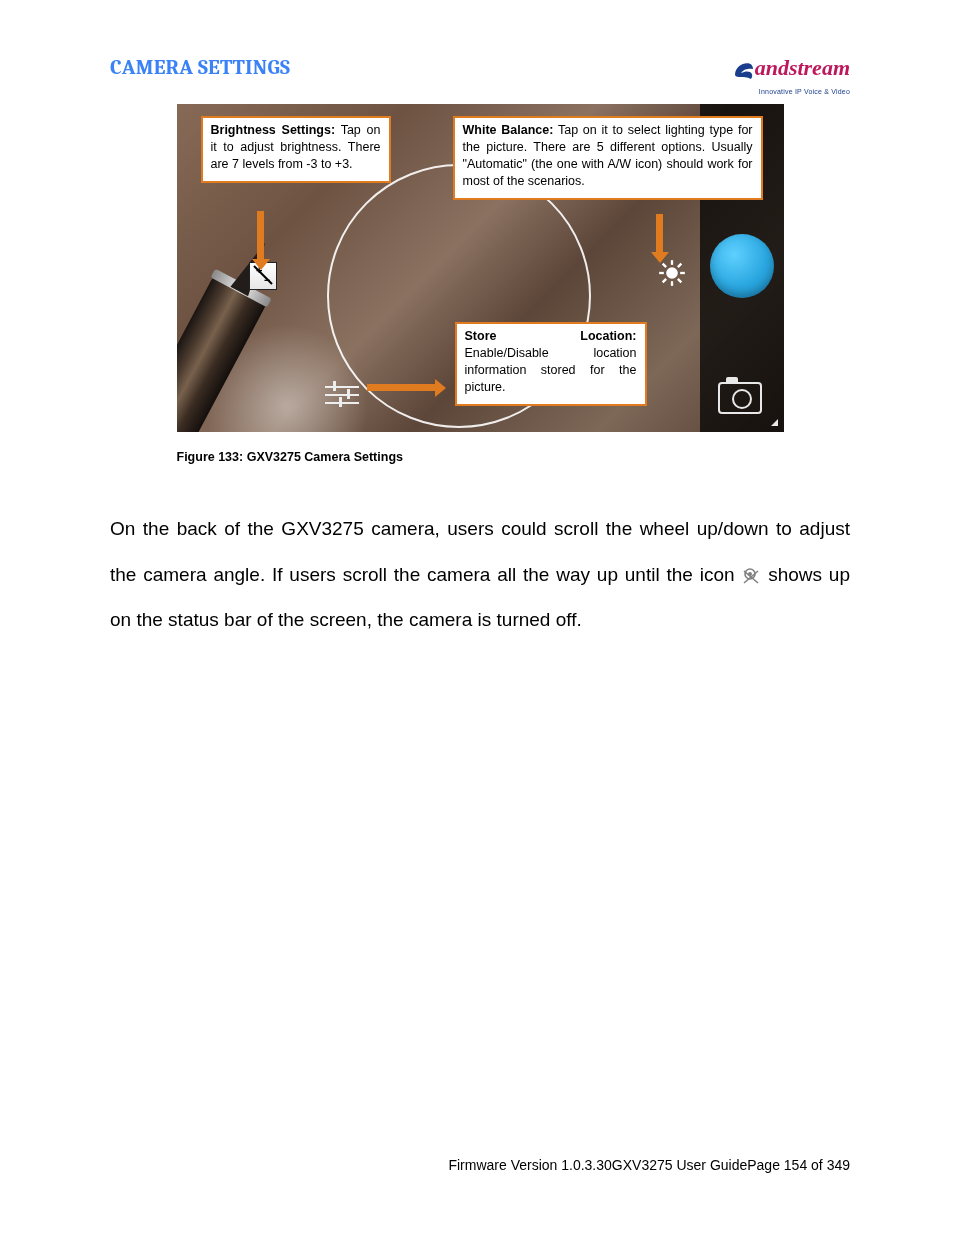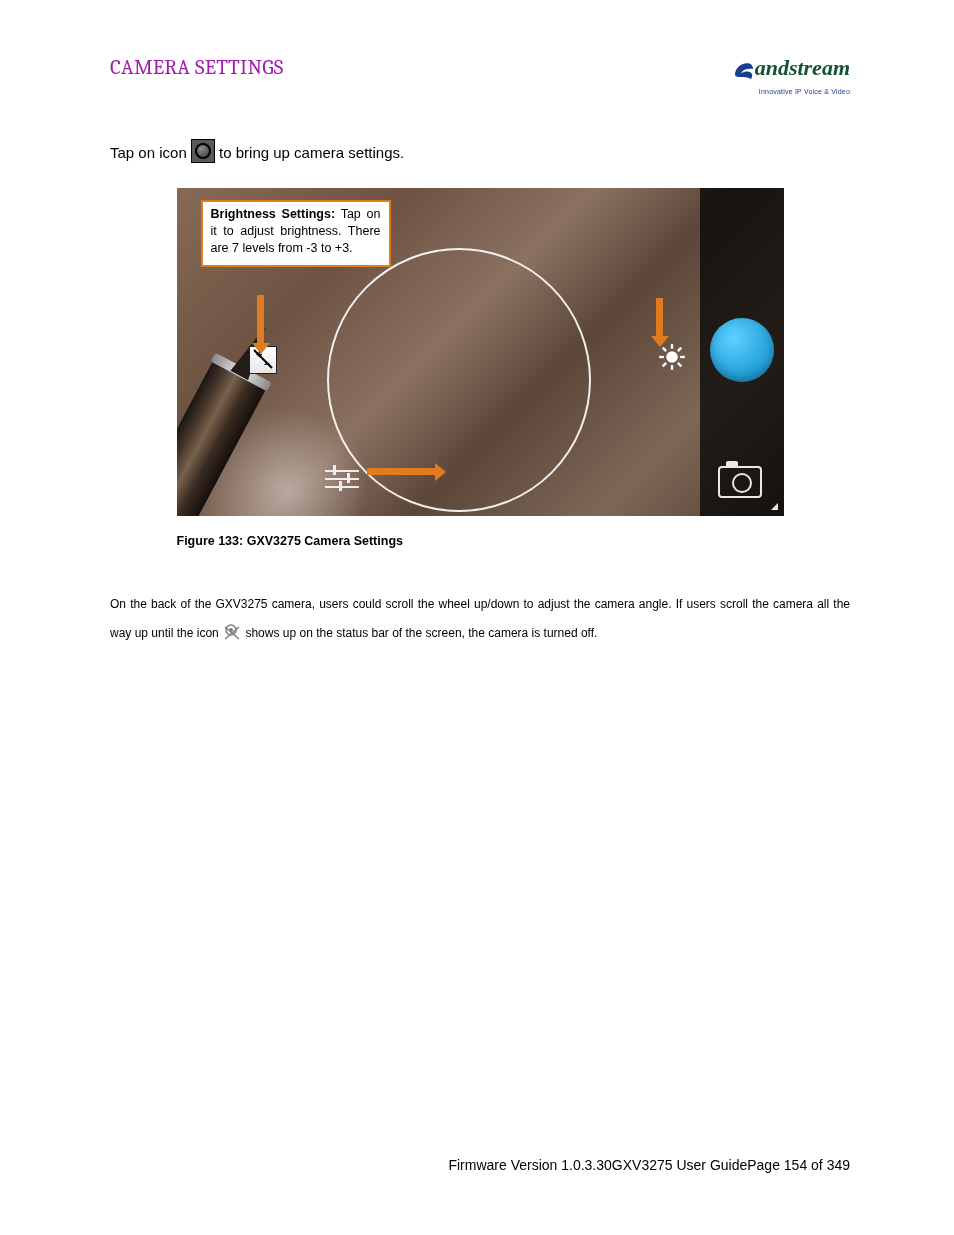--- a/index.html
+++ b/index.html
@@ -22,36 +22,36 @@
     position: absolute;
     right: 0;
     top: 0;
     text-align: right;
     line-height: 1;
   }
   .logo-main {
     font-family: "Times New Roman", serif;
     font-style: italic;
     font-weight: bold;
-    color: #14532d;
+    color: #be185d;
     font-size: 22px;
     position: relative;
     display: inline-block;
   }
   .logo-main svg { vertical-align: -6px; margin-right: -2px; }
   .logo-tag {
     font-size: 7px;
     color: #1a3e8c;
     letter-spacing: 0.2px;
   }
   h2.section {
     font-family: Cambria, "Times New Roman", serif;
-    color: #a21caf;
+    color: #3b82f6;
     font-size: 21px;
-    font-weight: normal;
+    font-weight: bold;
     letter-spacing: 0.2px;
     margin: 0;
   }
   .h1pos { margin-top: 65px; }
   .intro {
     margin-top: 60px;
     font-size: 15px;
     line-height: 1.4;
   }
   .intro .circle-icon {
@@ -198,21 +198,21 @@
     text-align:left;
     font-size:12.5px;
     font-weight:bold;
     margin-top:18px;
   }
 
   .h2pos{ margin-top:70px; }
 
   .body-para{
     margin-top:42px;
-    font-size:12px;
+    font-size:19px;
     line-height:2.4;
     text-align:justify;
   }
   .cam-off-icon{
     display:inline-block; vertical-align:-4px;
     width:20px; height:18px;
     position:relative;
   }
   .cam-off-icon svg{width:20px;height:18px;display:block;}
 
@@ -234,25 +234,20 @@
     <span class="logo-main">
       <svg width="26" height="26" viewBox="0 0 26 26">
         <path d="M4 20 C4 8, 22 4, 22 14 C22 14, 14 12, 10 18 C18 14, 24 18, 20 24 C12 20, 6 24, 4 20 Z" fill="#1a3e8c"></path>
       </svg><span>andstream</span>
     </span><br>
     <span class="logo-tag">Innovative IP Voice &amp; Video</span>
   </div>
 
   <h2 class="section h1pos">CAMERA SETTINGS</h2>
 
-  <div class="intro">
-    <span>Tap on icon </span>
-    <span class="circle-icon"></span>
-    <span> to bring up camera settings.</span>
-  </div>
 
   <div class="figwrap">
     <div class="figure">
       <div class="pen">
         <div class="barrel"></div>
           <div class="ring"></div>
           <div class="tip"></div>
       </div>
       <div class="focus-ring"></div>
       <div class="right-strip"></div>
@@ -292,22 +287,30 @@
           <div class="knob k2"></div>
           <div class="knob k3"></div>
       </div>
 
       <div class="callout co-bright">
         <b>Brightness Settings:</b>
         <span>Tap on it to adjust brightness. There are 7 levels from -3 to +3.</span>
       </div>
       <div class="arrow a-bright"></div>
 
+      <div class="callout co-wb">
+        <b>White Balance:</b>
+        <span>Tap on it to select lighting type for the picture. There are 5 different options. Usually "Automatic" (the one with A/W icon) should work for most of the scenarios.</span>
+      </div>
       <div class="arrow a-wb"></div>
 
+      <div class="callout co-loc">
+        <b>Store Location:</b>
+        <span>Enable/Disable location information stored for the picture.</span>
+      </div>
       <div class="arrow a-loc"></div>
     </div>
 
     <div class="fig-caption">Figure 133: GXV3275 Camera Settings</div>
   </div>
 
 
   <div class="body-para">
     <span>On the back of the GXV3275 camera, users could scroll the wheel up/down to adjust the camera angle. If users scroll the camera all the way up until the icon </span>
     <span class="cam-off-icon">

